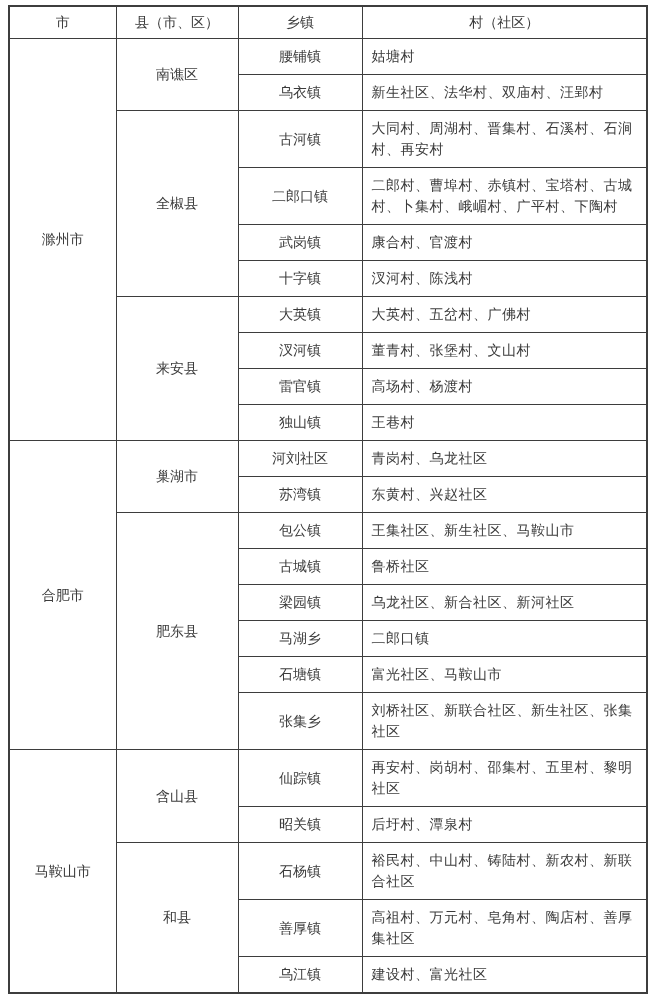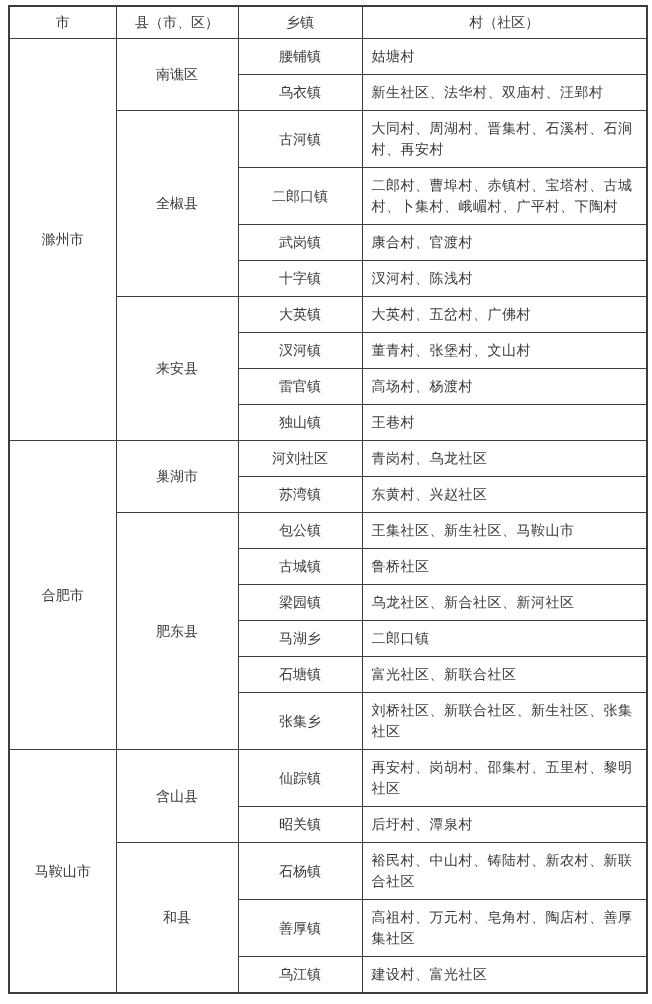--- a/index.html
+++ b/index.html
@@ -139,21 +139,21 @@
         <tr>
           <td class="town">梁园镇</td>
           <td class="villages">乌龙社区、新合社区、新河社区</td>
         </tr>
         <tr>
           <td class="town">马湖乡</td>
           <td class="villages">二郎口镇</td>
         </tr>
         <tr>
           <td class="town">石塘镇</td>
-          <td class="villages">富光社区、新联合社区</td>
+          <td class="villages">富光社区、马鞍山市</td>
         </tr>
         <tr>
           <td class="town">张集乡</td>
           <td class="villages">刘桥社区、新联合社区、新生社区、张集社区</td>
         </tr>
         <tr>
           <td class="city" rowspan="5">马鞍山市</td>
           <td class="county" rowspan="2">含山县</td>
           <td class="town">仙踪镇</td>
           <td class="villages">再安村、岗胡村、邵集村、五里村、黎明社区</td>

